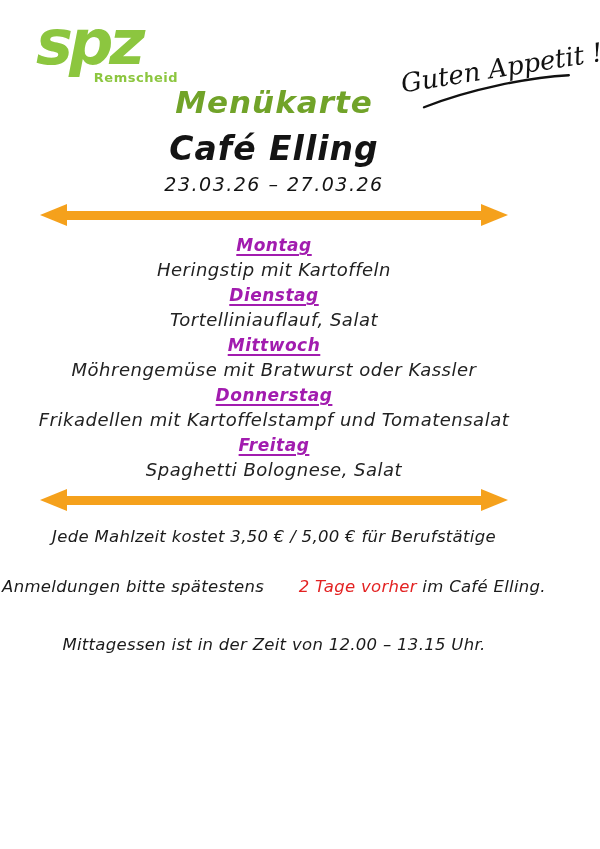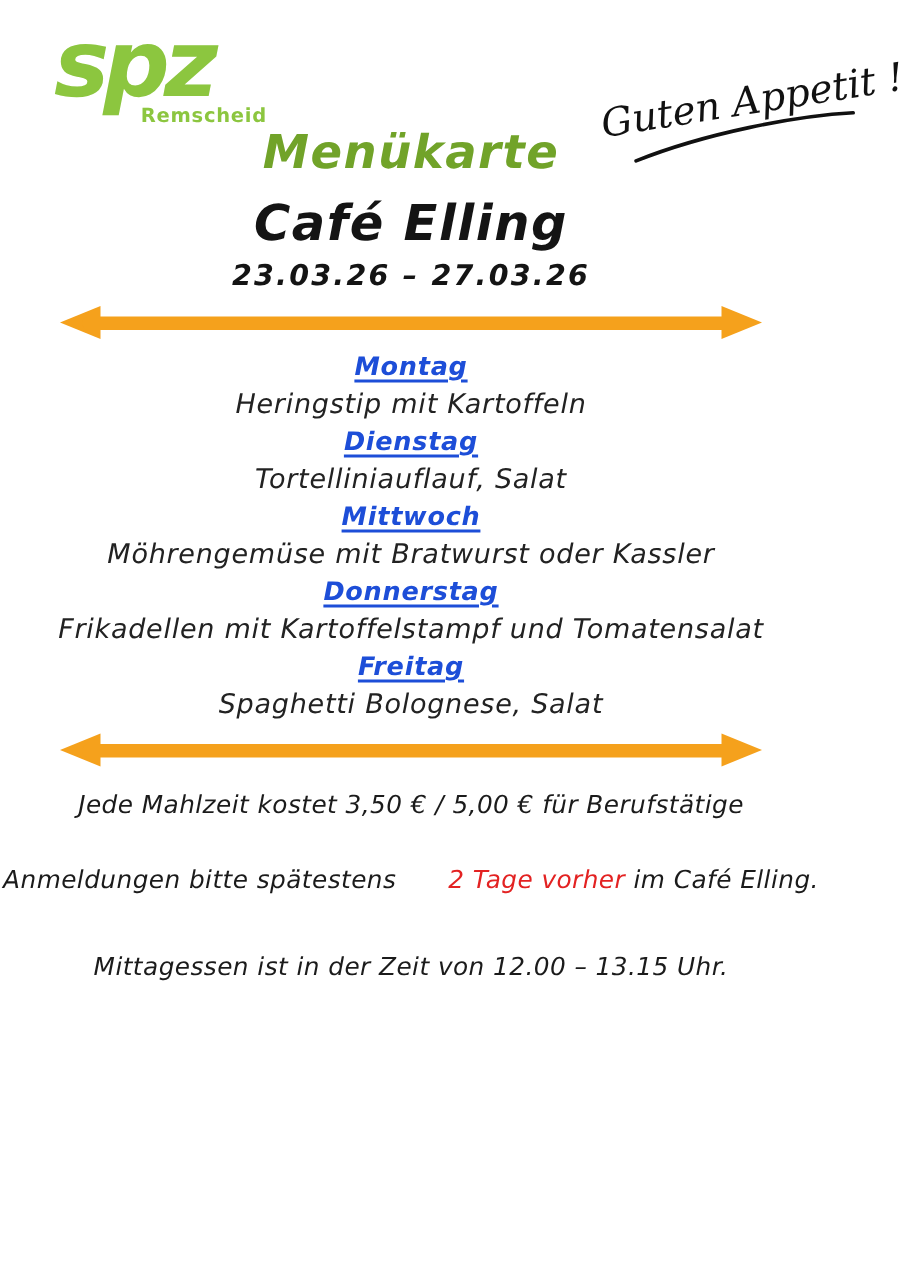--- a/index.html
+++ b/index.html
@@ -86,21 +86,21 @@
     line-height: 42px;
     font-weight: 700;
     font-style: italic;
     letter-spacing: 1px;
     color: #141414;
   }
   .date-range {
     margin-top: 2px;
     font-size: 19px;
     line-height: 24px;
-    font-weight: 700;
+    font-weight: 400;
     font-style: italic;
     letter-spacing: 1.5px;
     color: #141414;
   }
 
   
   .arrow {
     position: relative;
     width: 468px;
     height: 22px;
@@ -127,21 +127,21 @@
   .days { margin-top: 7px; }
   .day-name {
     font-size: 17px;
     line-height: 24px;
     font-weight: 700;
     font-style: italic;
     letter-spacing: 0.5px;
     text-decoration: underline;
     text-decoration-thickness: 2px;
     text-underline-offset: 3px;
-    color: #1d4ed8;
+    color: #a21caf;
   }
   .dish {
     font-size: 18px;
     line-height: 26px;
     font-style: italic;
     font-weight: 400;
     letter-spacing: 0.5px;
     color: #222;
   }
 

